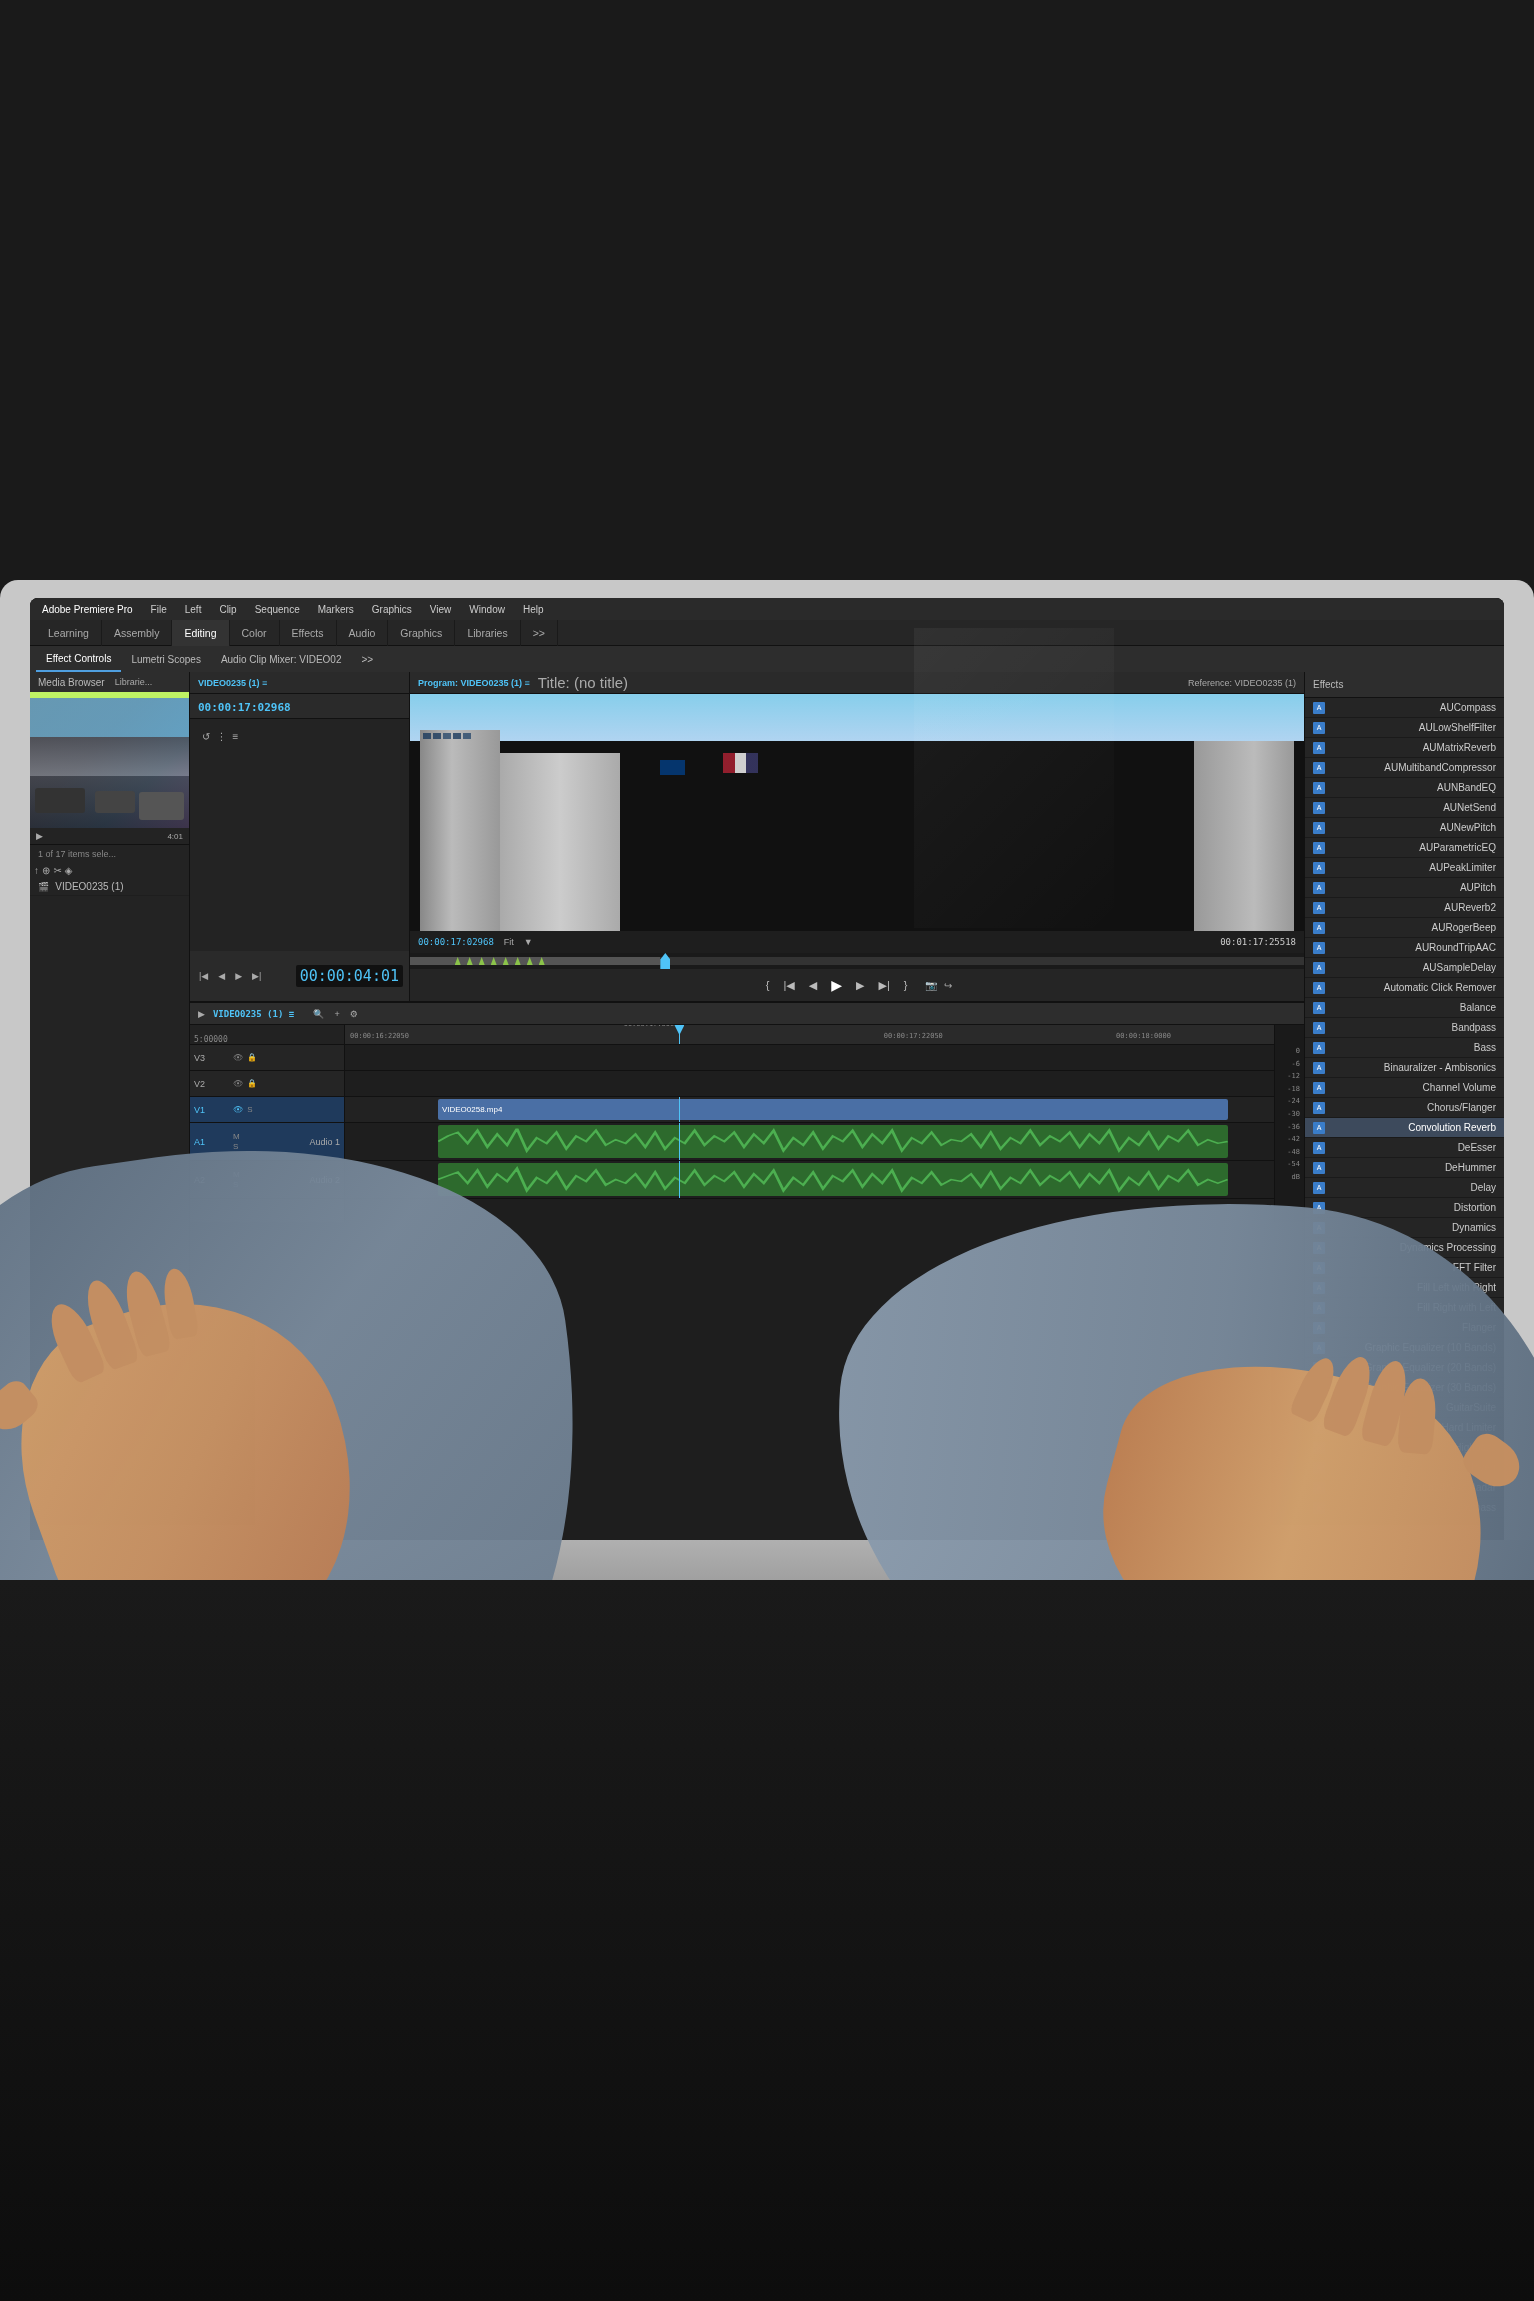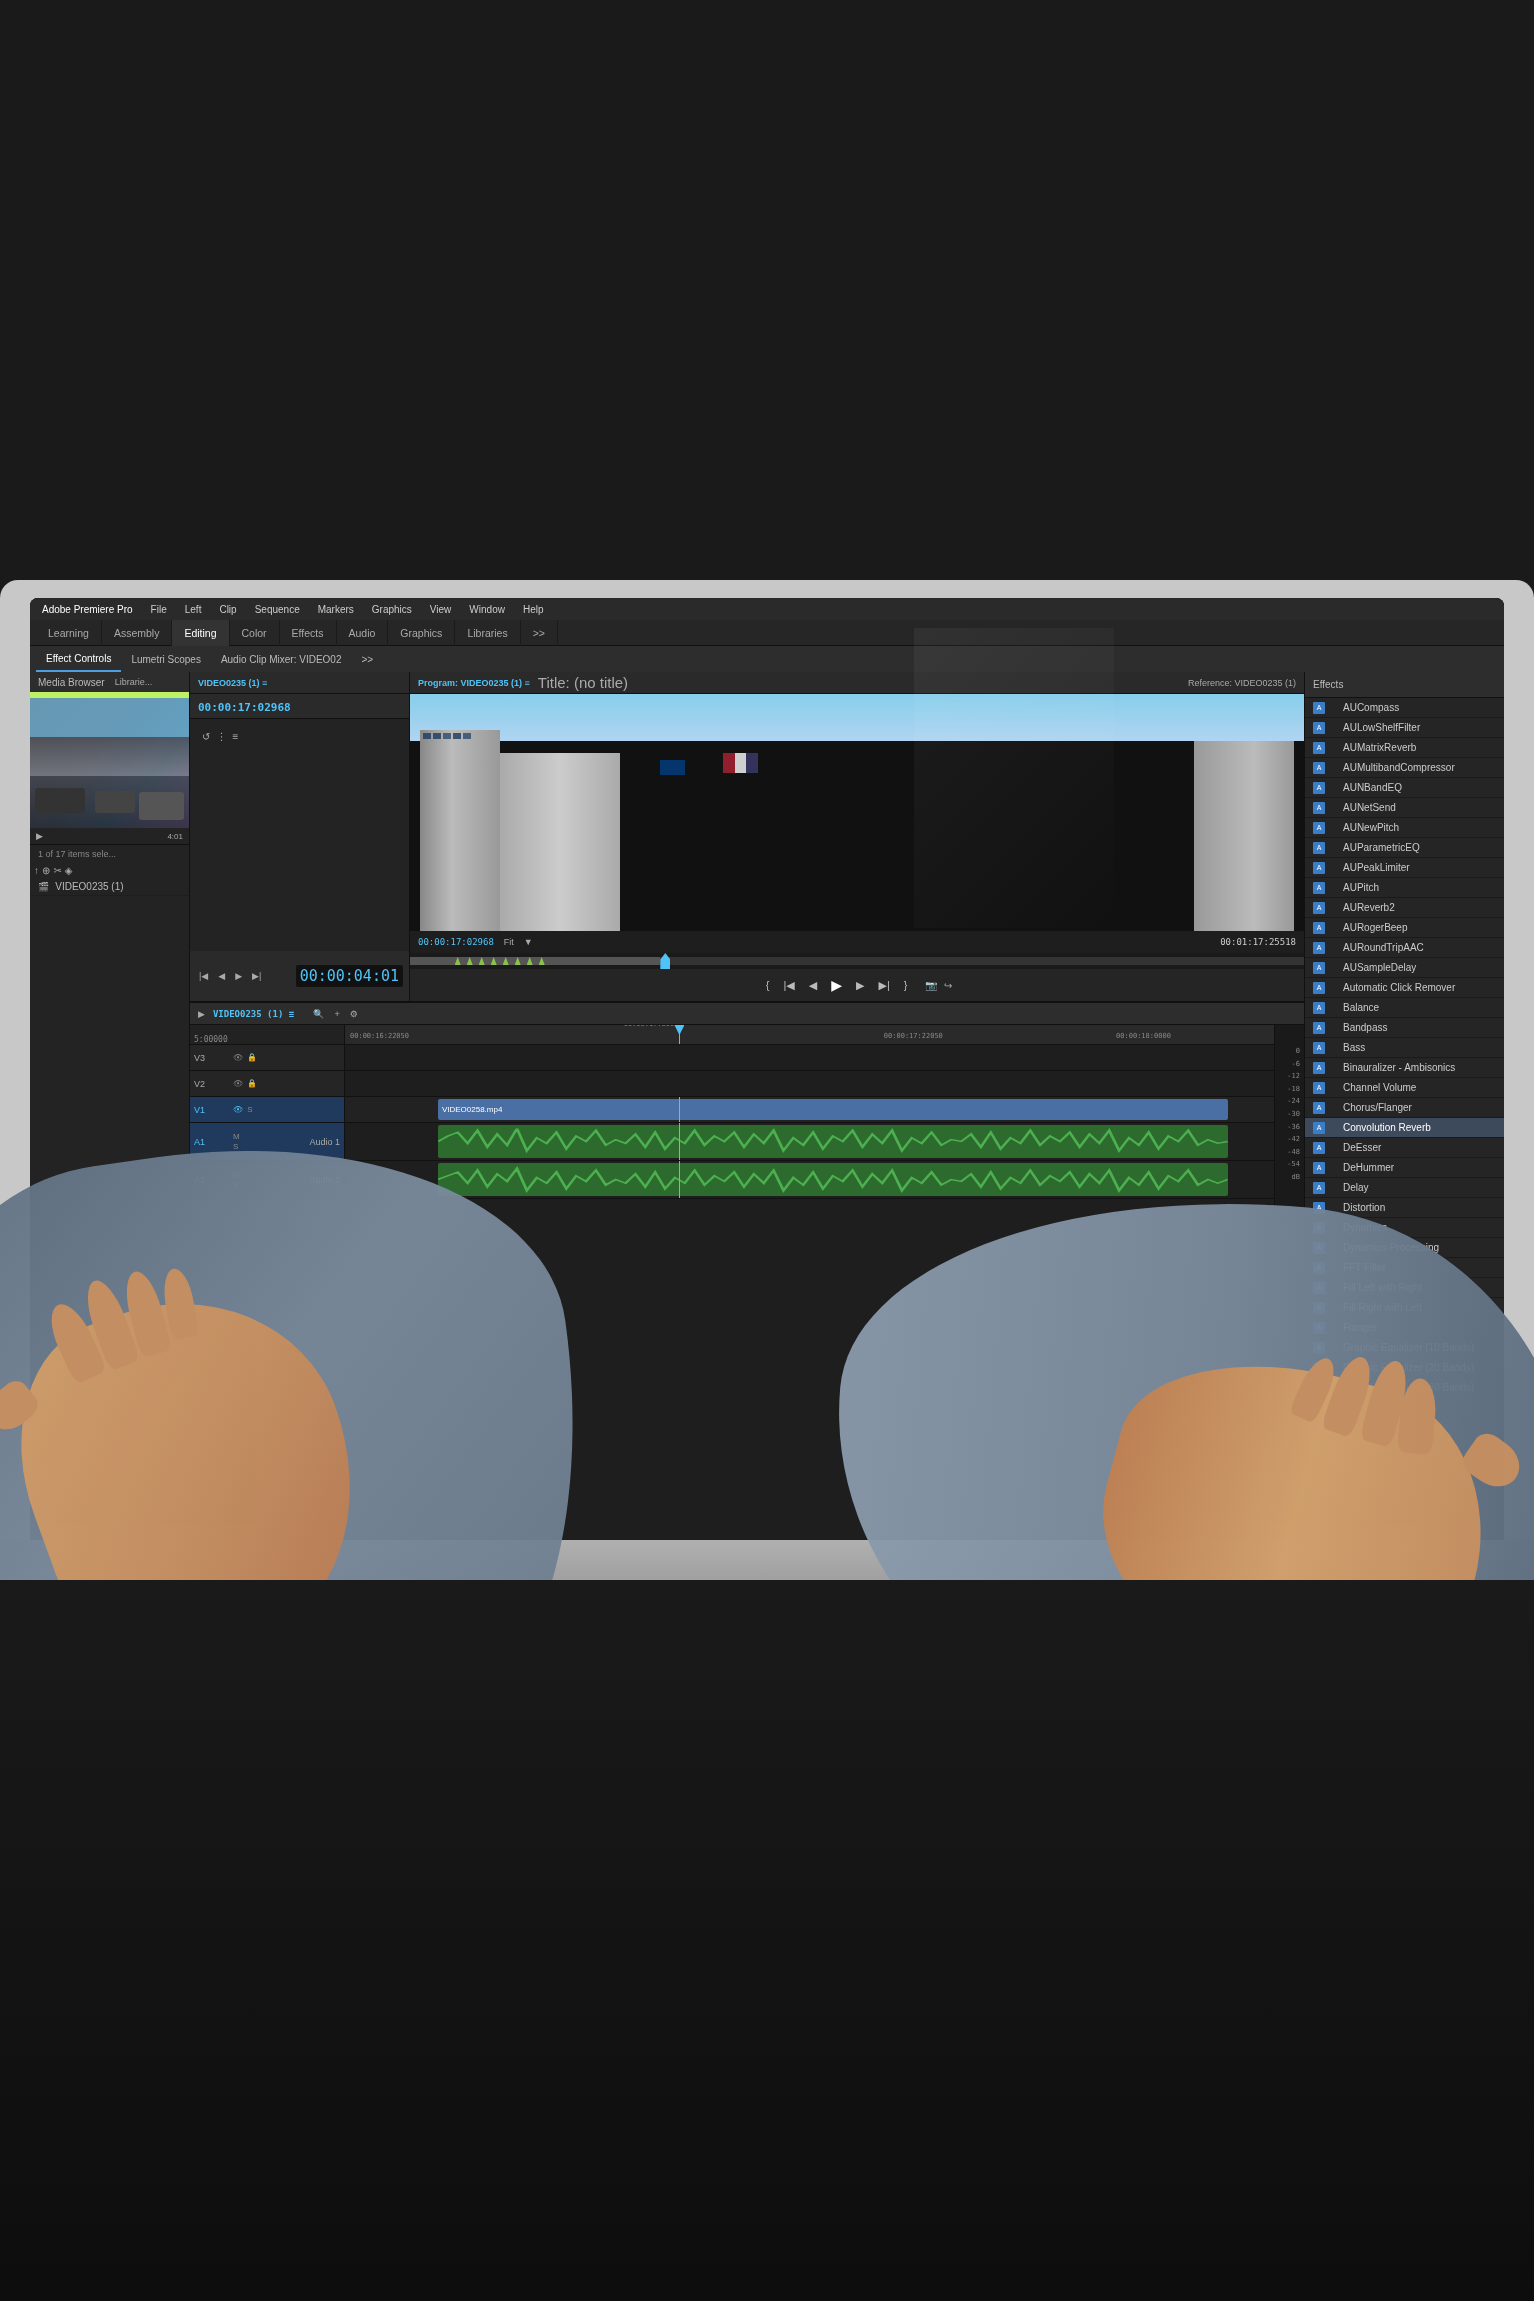--- a/index.html
+++ b/index.html
@@ -554,25 +554,26 @@
       font-size: 10px;
     }
     .effects-list {
       flex: 1;
       overflow-y: hidden;
       padding: 0;
     }
     .effect-item {
       display: flex;
       align-items: center;
-      gap: 18px;
+      gap: 12px;
       padding: 2px 8px;
       cursor: pointer;
       border-bottom: 1px solid #1a1a1a;
       height: 20px;
+      justify-content: space-between;
     }
     .effect-item.highlighted { background: #3d4a5c; }
     .effect-icon {
       width: 12px;
       height: 12px;
       background: #3a7dc9;
       border-radius: 1px;
       flex-shrink: 0;
       display: flex;
       align-items: center;

